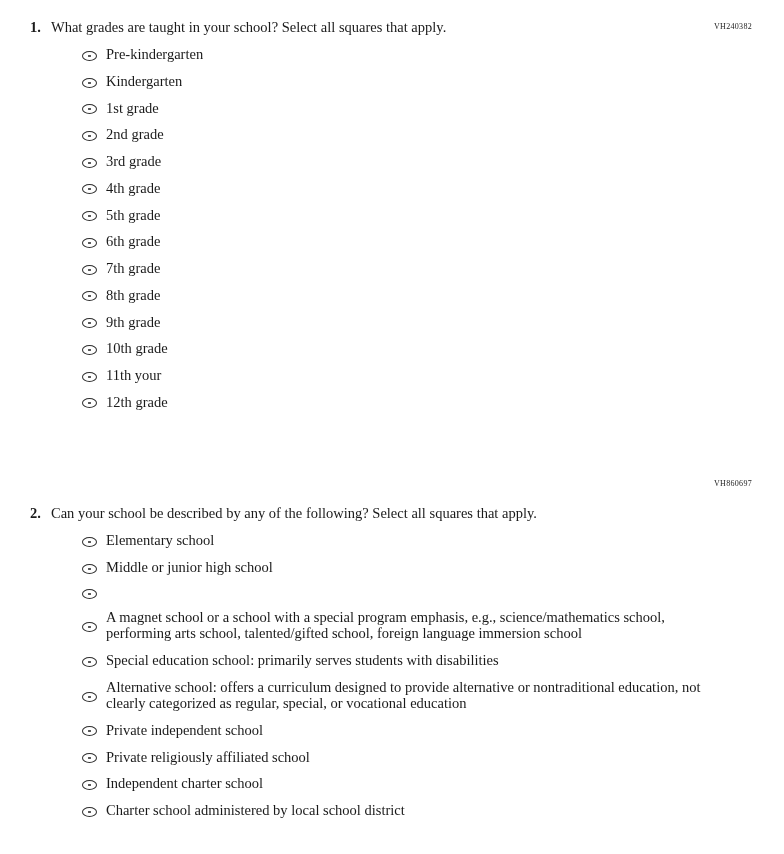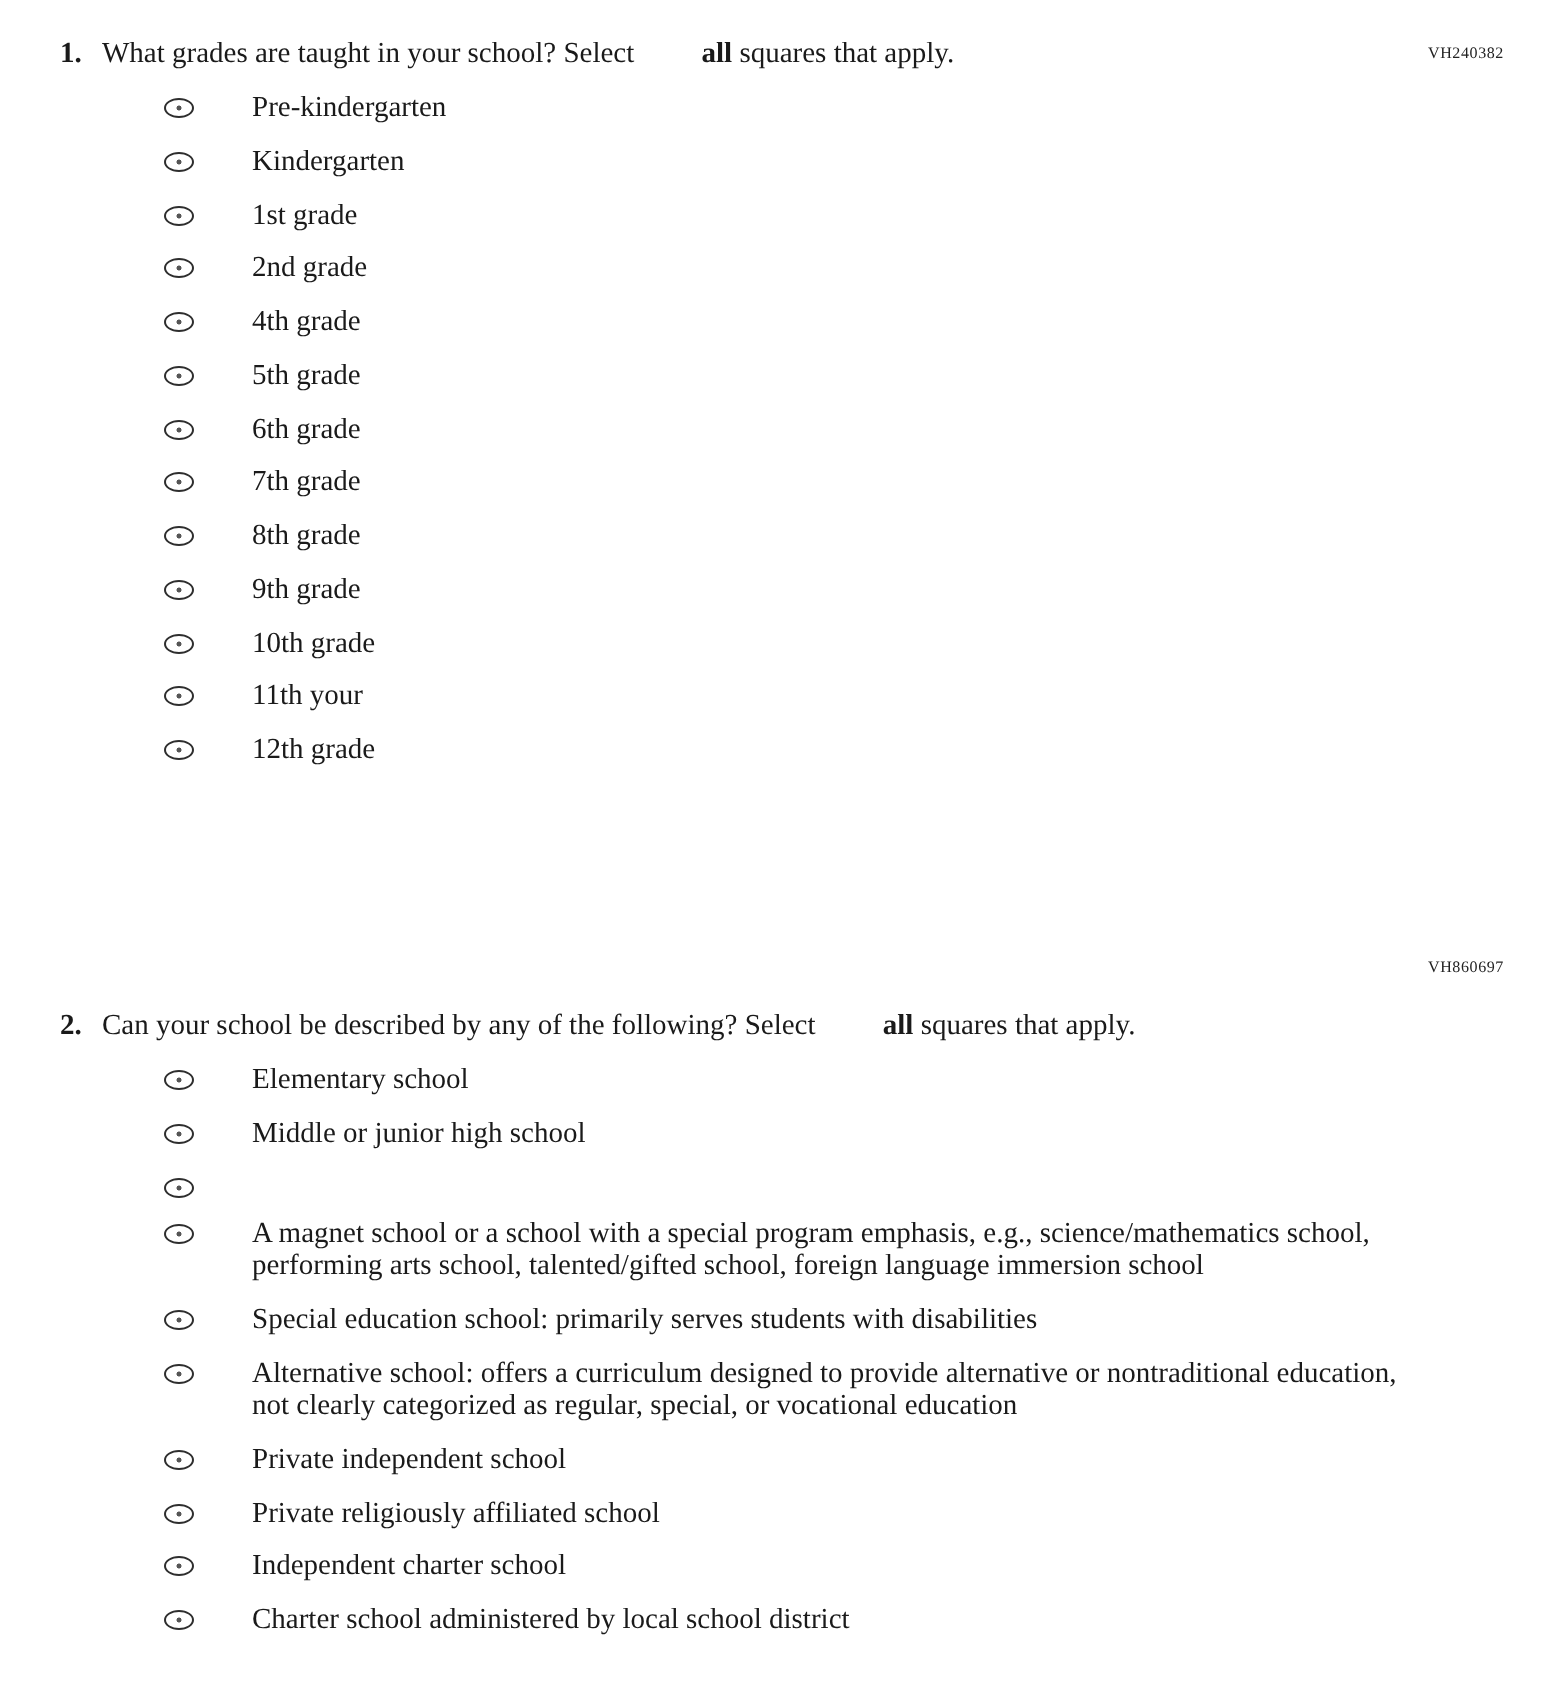--- a/index.html
+++ b/index.html
@@ -36,32 +36,31 @@
     display: flex;
     align-items: flex-start;
     font-size: 14.5px;
     line-height: 1.15;
   }
   .qnum {
     font-weight: bold;
     width: 21px;
     flex: 0 0 21px;
   }
-  .qtext b { font-weight: bold; margin-left: 30px; }
+  .qtext b { font-weight: normal; }
   .options {
     margin-left: 52px;
     margin-top: 6px;
     max-width: 628px;
   }
   .option {
     display: flex;
-    align-items: flex-start;
+    align-items: center;
     margin-top: 10.5px;
     cursor: default;
-    gap: 20px;
   }
   .oval {
     flex: 0 0 15px;
     width: 15px;
     height: 10px;
     margin-top: 3px;
     margin-right: 9px;
     border: 1.4px solid #2e2e2e;
     border-radius: 50%;
     box-sizing: border-box;
@@ -97,20 +96,24 @@
       <div class="option">
           <span class="oval"></span>
           <span class="opt-text">1st grade</span>
         </div>
       <div class="option">
           <span class="oval"></span>
           <span class="opt-text">2nd grade</span>
         </div>
       <div class="option">
           <span class="oval"></span>
+          <span class="opt-text">3rd grade</span>
+        </div>
+      <div class="option">
+          <span class="oval"></span>
           <span class="opt-text">4th grade</span>
         </div>
       <div class="option">
           <span class="oval"></span>
           <span class="opt-text">5th grade</span>
         </div>
       <div class="option">
           <span class="oval"></span>
           <span class="opt-text">6th grade</span>
         </div>

